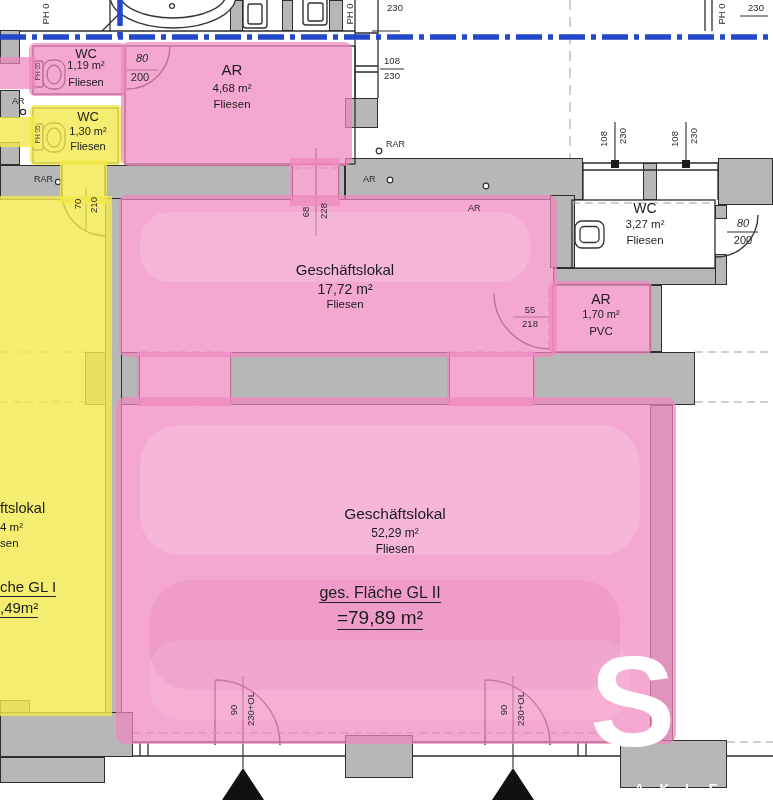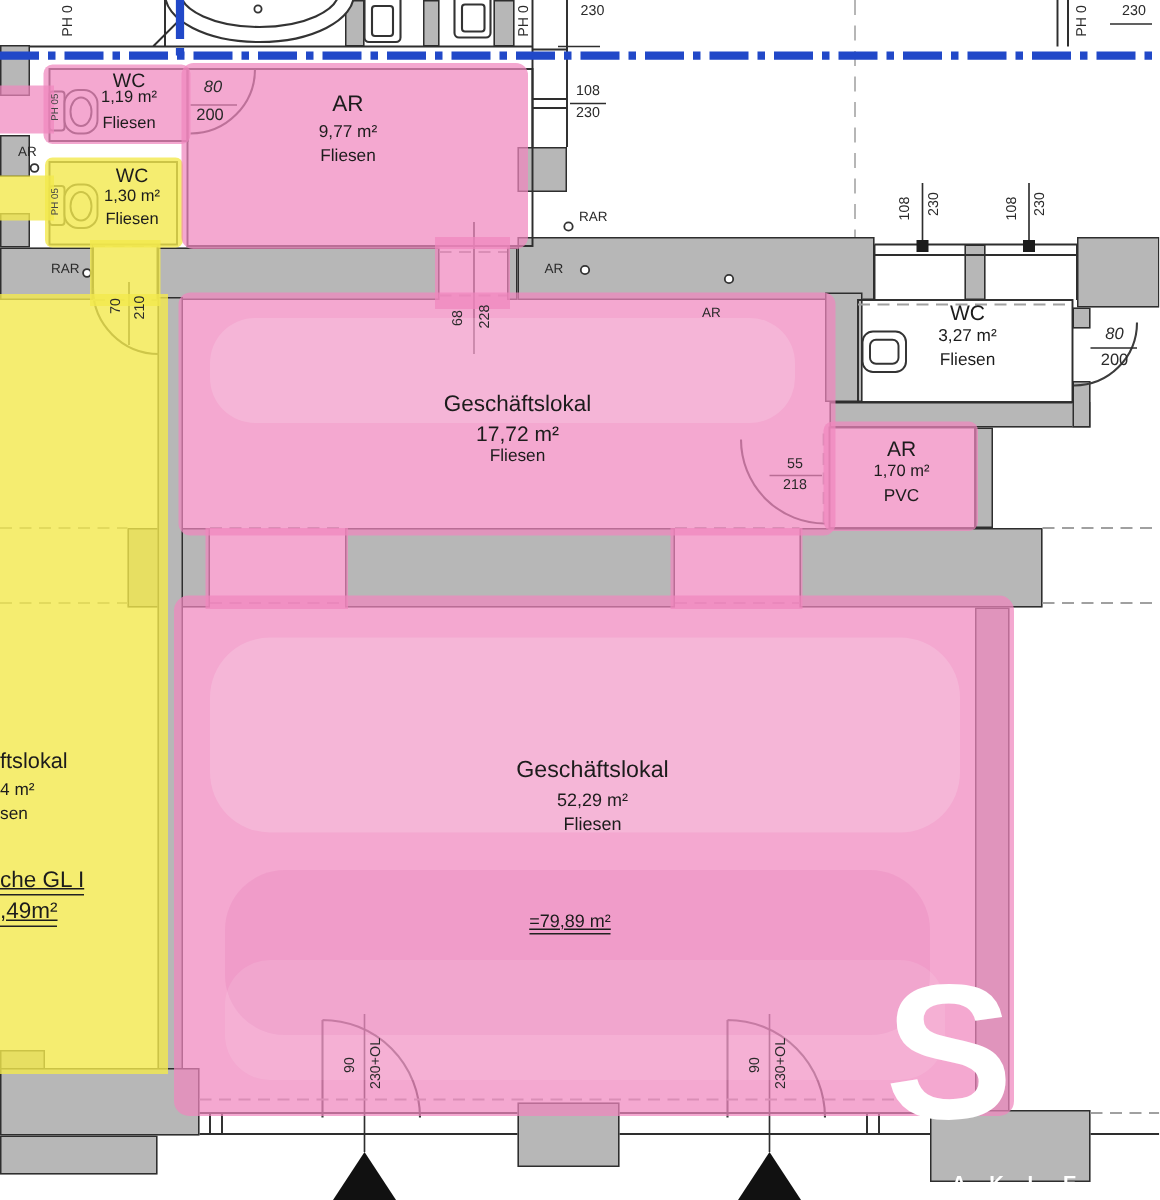--- a/index.html
+++ b/index.html
@@ -8,21 +8,21 @@
   .wall{position:absolute;background:var(--wall);border:1.4px solid #2e2e2e;box-sizing:border-box;z-index:1;}
   #linework{position:absolute;left:0;top:0;z-index:2;pointer-events:none;}
   .hl{position:absolute;z-index:3;pointer-events:none;}
   .pink{background:var(--pink);opacity:.72;}
   .yellow{background:var(--yellow);opacity:.80;}
   .streak{position:absolute;z-index:3;pointer-events:none;}
   .txt{position:absolute;z-index:4;text-align:center;line-height:1.05;color:#1c1c1c;}
   .txtl{position:absolute;z-index:4;text-align:left;line-height:1.05;color:#1c1c1c;white-space:nowrap;}
   .rot{transform:rotate(-90deg);transform-origin:center center;}
   .it{font-style:italic;}
-  .ul{border-bottom:1.6px solid #222;padding-bottom:1px;text-decoration:underline;}
+  .ul{border-bottom:1.6px solid #222;padding-bottom:1px;}
   .wm{position:absolute;z-index:5;color:#ffffff;font-weight:bold;pointer-events:none;}
   .dim{font-size:9.5px;color:#2a2a2a;}
 </style>
 </head>
 <body>
 
 <div id="plan">
 
   <div class="wall" style="left:0;top:30px;width:20px;height:34px"></div>
   <div class="wall" style="left:0;top:90px;width:20px;height:28px"></div>
@@ -172,21 +172,21 @@
   <div class="streak" style="left:150px;top:580px;width:470px;height:110px;background:rgba(214,70,160,.12);border-radius:40px"></div>
   <div class="streak" style="left:140px;top:212px;width:390px;height:70px;background:rgba(255,255,255,.15);border-radius:30px"></div>
   <div class="streak" style="left:150px;top:640px;width:480px;height:80px;background:rgba(255,255,255,.10);border-radius:30px"></div>
 
 
   <div class="txt" style="left:56px;top:47px;width:60px;font-size:13px">WC</div>
   <div class="txt" style="left:56px;top:60px;width:60px;font-size:11px">1,19 m²</div>
   <div class="txt" style="left:56px;top:77px;width:60px;font-size:11px">Fliesen</div>
 
   <div class="txt" style="left:197px;top:62px;width:70px;font-size:15px">AR</div>
-  <div class="txt" style="left:197px;top:82px;width:70px;font-size:11.5px">9,77 m²</div>
+  <div class="txt" style="left:197px;top:82px;width:70px;font-size:11.5px">4,68 m²</div>
   <div class="txt" style="left:197px;top:98px;width:70px;font-size:11.5px">Fliesen</div>
 
   <div class="txt" style="left:58px;top:110px;width:60px;font-size:13px">WC</div>
   <div class="txt" style="left:58px;top:126px;width:60px;font-size:11px">1,30 m²</div>
   <div class="txt" style="left:58px;top:141px;width:60px;font-size:11px">Fliesen</div>
 
   <div class="txt" style="left:265px;top:262px;width:160px;font-size:15px">Geschäftslokal</div>
   <div class="txt" style="left:265px;top:282px;width:160px;font-size:14px">17,72 m²</div>
   <div class="txt" style="left:265px;top:298px;width:160px;font-size:11.5px">Fliesen</div>
 
@@ -195,21 +195,24 @@
   <div class="txt" style="left:615px;top:234px;width:60px;font-size:11.5px">Fliesen</div>
 
   <div class="txt" style="left:566px;top:292px;width:70px;font-size:14px">AR</div>
   <div class="txt" style="left:566px;top:309px;width:70px;font-size:11px">1,70 m²</div>
   <div class="txt" style="left:566px;top:325px;width:70px;font-size:11.5px">PVC</div>
 
   <div class="txt" style="left:315px;top:506px;width:160px;font-size:15.5px">Geschäftslokal</div>
   <div class="txt" style="left:315px;top:527px;width:160px;font-size:12px">52,29 m²</div>
   <div class="txt" style="left:315px;top:543px;width:160px;font-size:12px">Fliesen</div>
 
-  <div class="txt" style="left:295px;top:608px;width:170px;font-size:12px">
+  <div class="txt" style="left:295px;top:585px;width:170px;font-size:16px">
+    <span class="ul">ges. Fläche GL II</span>
+  </div>
+  <div class="txt" style="left:295px;top:608px;width:170px;font-size:19px">
     <span class="ul">=79,89 m²</span>
   </div>
 
   <div class="txtl" style="left:0;top:501px;font-size:14.5px">ftslokal</div>
   <div class="txtl" style="left:0;top:521px;font-size:11.5px">4 m²</div>
   <div class="txtl" style="left:0;top:537px;font-size:11.5px">sen</div>
   <div class="txtl ul" style="left:0;top:579px;font-size:15px">che GL I</div>
   <div class="txtl ul" style="left:0;top:600px;font-size:15px">,49m²</div>
 
   <div class="txt dim it" style="left:126px;top:53px;width:32px;font-size:11px">80</div>

